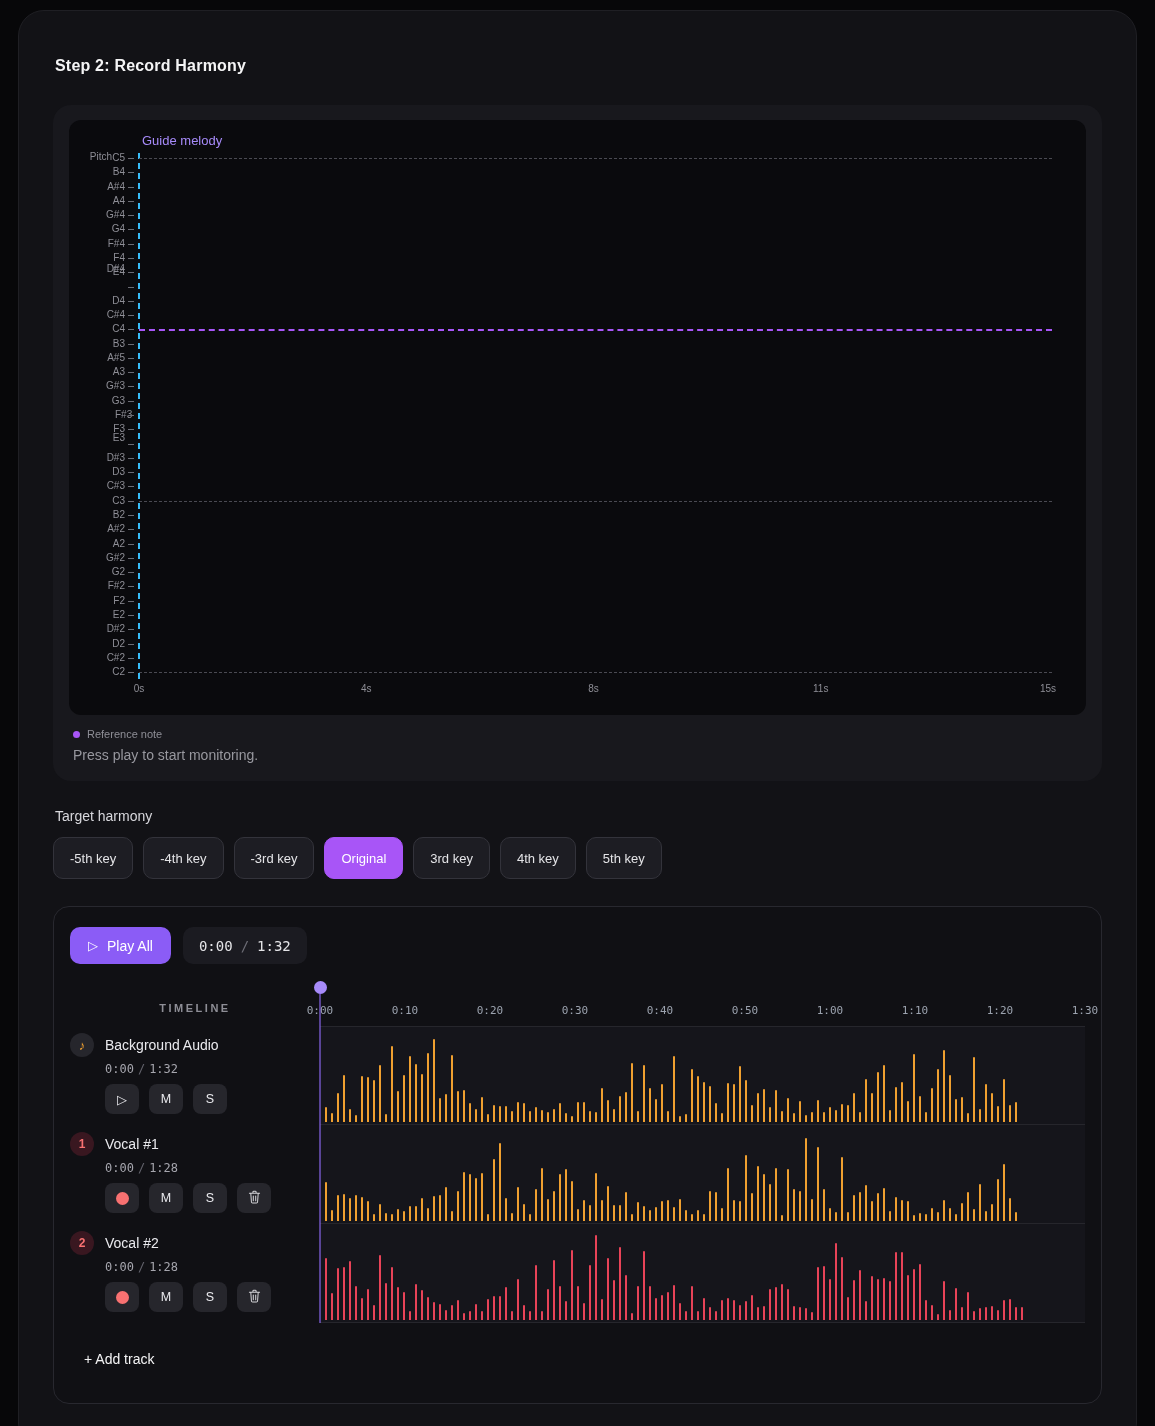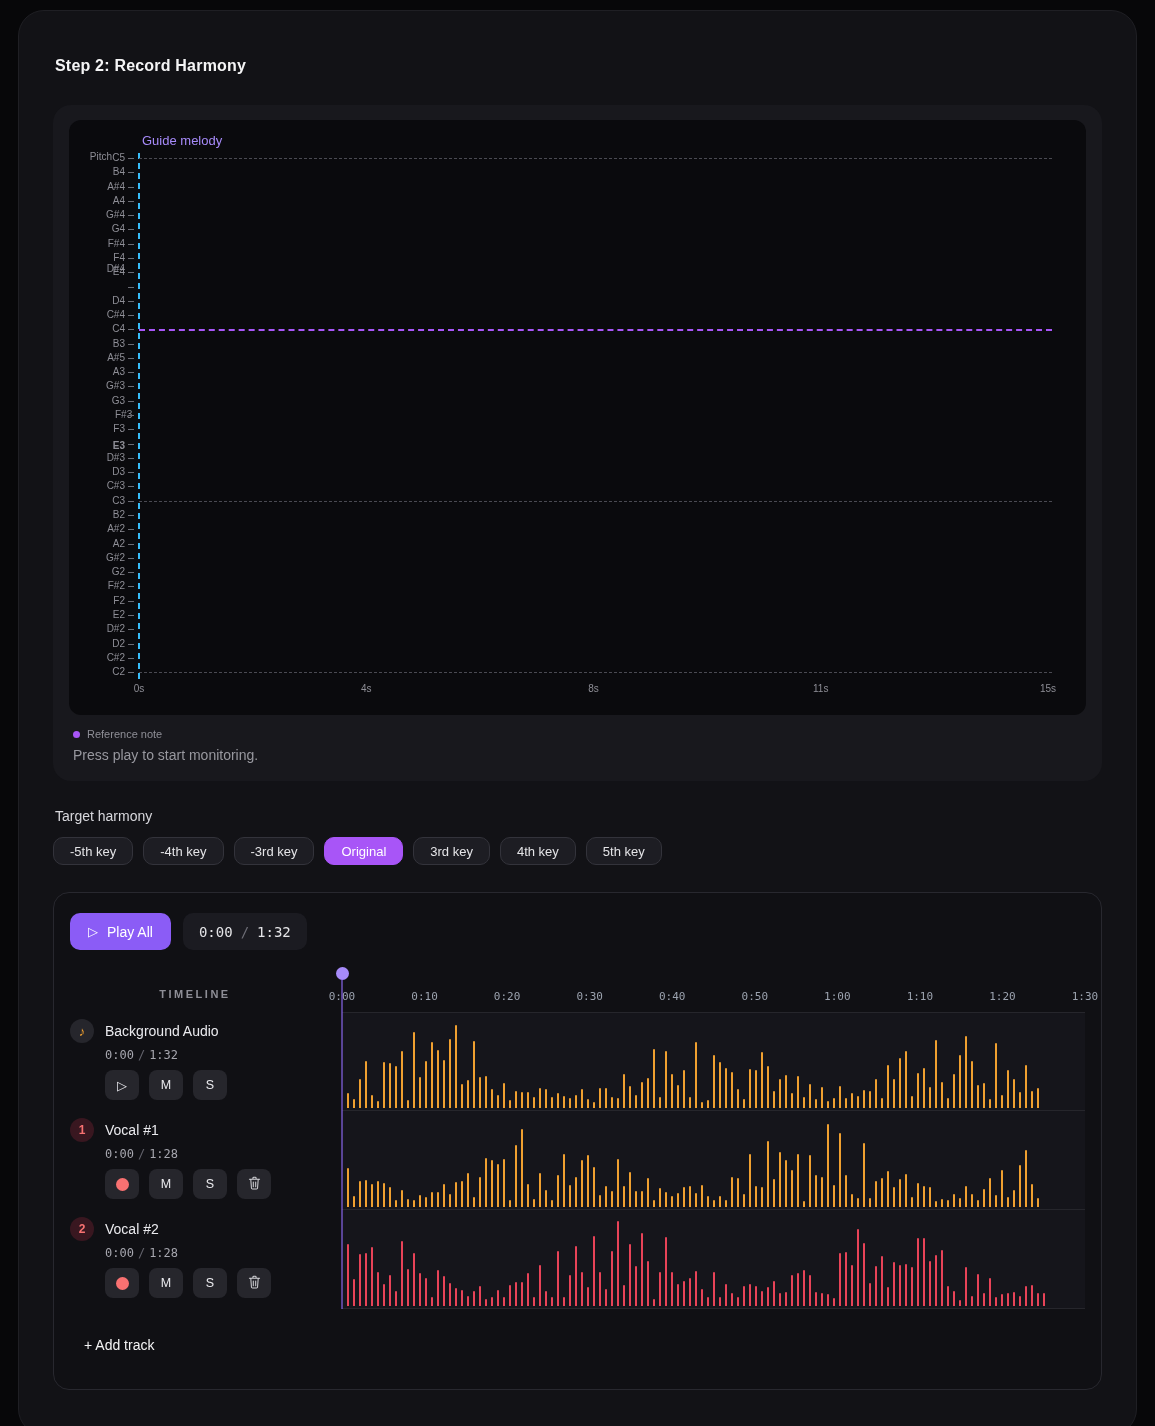--- a/index.html
+++ b/index.html
@@ -39,21 +39,21 @@
 
   .legend { display:flex; align-items:center; gap:7px; margin:13px 0 0 4px; font-size:11px; color:#8e8e96; }
   .legend-dot { width:7px; height:7px; border-radius:50%; background:#a855f7; }
   .detected-key { margin:14px 0 0 4px; font-size:14px; color:#d8d8dd; }
   .status-text { margin:7px 0 0 4px; font-size:14px; color:#98989f; }
 
   
   .harmony-label { margin:27px 0 13px 2px; font-size:14px; color:#d8d8dd; }
   .harmony-row { display:flex; gap:10px; }
   .pill {
-    height:28px; padding:0 16px; border-radius:10px;
+    height:42px; padding:0 16px; border-radius:10px;
     background:#1d1d23; border:1px solid #33333b;
     color:#e4e4e7; font-size:13px; font-family:inherit; cursor:pointer;
   }
   .pill.selected { background:#a855f7; border-color:#a855f7; color:#fff; }
 
   
   .timeline-panel {
     margin-top:27px; background:#101014;
     border:1px solid #28282f; border-radius:16px;
     padding:20px 16px 32px;
@@ -72,21 +72,21 @@
   }
   .time-pill .sep { color:#6d6d76; }
   .mic-col { margin-left:auto; text-align:right; }
   .mic-btn {
     height:35px; padding:0 14px; background:#15151a;
     border:1px solid #3d3d46; border-radius:10px;
     color:#eaeaee; font-size:13.5px; font-family:inherit; cursor:pointer;
   }
   .input-level { margin-top:7px; font-size:12px; color:#7d7d86; }
 
-  .tl-body { display:flex; margin-top:34px;gap:22px; }
+  .tl-body { display:flex; margin-top:34px; }
   .tl-left { flex:0 0 250px; }
   .tl-head-left {
     height:28px; line-height:20px; text-align:center;
     font-size:11px; font-weight:700; letter-spacing:2.5px; color:#8e8e96;
   }
   .track-ctrl { height:99px; padding-top:7px; }
   .track-head { display:flex; align-items:center; gap:11px; }
   .badge {
     width:24px; height:24px; border-radius:50%; flex:0 0 24px;
     display:flex; align-items:center; justify-content:center; font-size:12px;
@@ -177,21 +177,21 @@
         <div class="pitch-label" style="top: 246.2px;">A3</div>
         <div class="pitch-tick" style="top: 252.2px;"></div>
         <div class="pitch-label" style="top: 260.48px;">G#3</div>
         <div class="pitch-tick" style="top: 266.48px;"></div>
         <div class="pitch-label" style="top: 274.76px;">G3</div>
         <div class="pitch-tick" style="top: 280.76px;"></div>
         <div class="pitch-label" style="top: 289.04px; padding-left: 46px;">F#3</div>
         <div class="pitch-tick" style="top: 295.04px;"></div>
         <div class="pitch-label" style="top: 303.32px;">F3</div>
         <div class="pitch-tick" style="top: 309.32px;"></div>
-        <div class="pitch-label" style="top: 320px; font-weight: bold;">E3</div>
+        <div class="pitch-label" style="top: 312px;">E3</div>
         <div class="pitch-tick" style="top: 323.6px;"></div>
         <div class="pitch-label" style="top: 331.88px;">D#3</div>
         <div class="pitch-tick" style="top: 337.88px;"></div>
         <div class="pitch-label" style="top: 346.16px;">D3</div>
         <div class="pitch-tick" style="top: 352.16px;"></div>
         <div class="pitch-label" style="top: 360.44px;">C#3</div>
         <div class="pitch-tick" style="top: 366.44px;"></div>
         <div class="pitch-label" style="top: 374.72px;">C3</div>
         <div class="pitch-tick" style="top: 380.72px;"></div>
         <div class="gridline" style="top: 380.72px;"></div>

